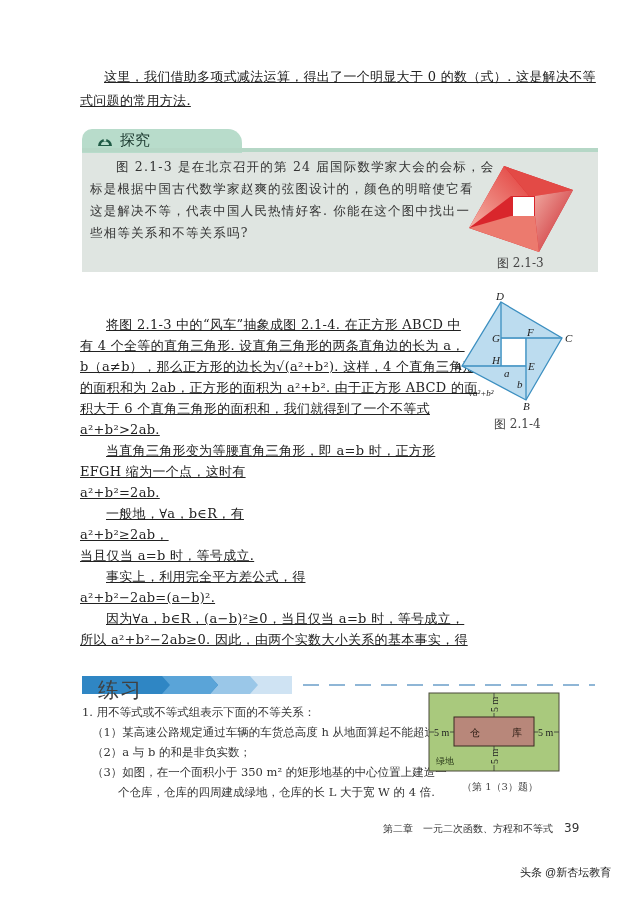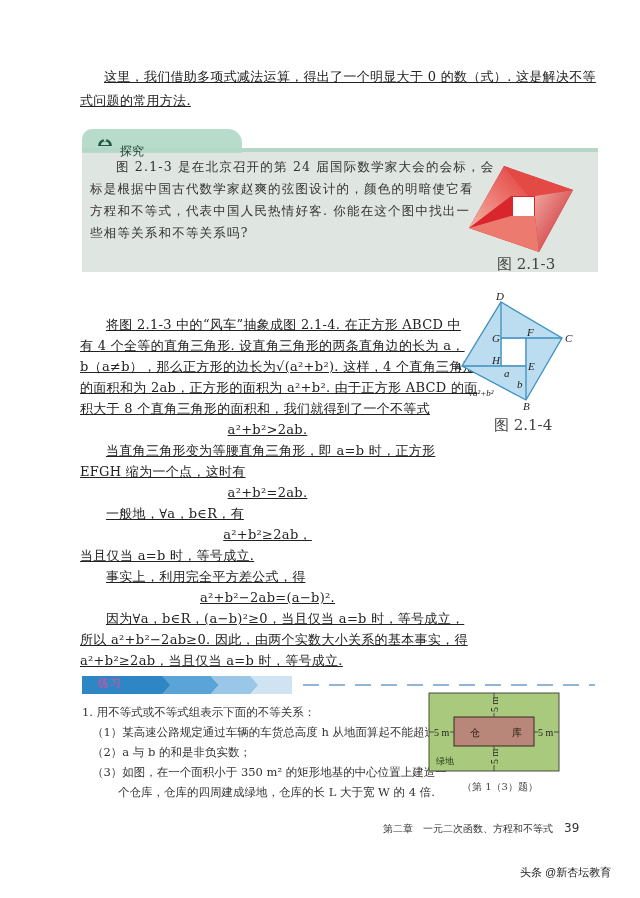--- a/index.html
+++ b/index.html
@@ -1,30 +1,30 @@
 <!DOCTYPE html>
 <html><head>
 <meta charset="utf-8">
 <style>
   html, body { margin:0; padding:0; }
   body { width:640px; height:898px; background:#ffffff; position:relative; overflow:hidden;
          font-family:"DejaVu Serif", "Liberation Serif", serif; color:#222; }
   .abs { position:absolute; }
   .p { font-size:13px; line-height:21px; letter-spacing:0.3px; white-space:nowrap;text-decoration:underline; }
-  .center { text-align:center; }
+  .center { }
   .explore-box { left:82px; top:148px; width:516px; height:124px; background:#dfe5e1; }
   .explore-topline { left:82px; top:148px; width:516px; height:4px; background:#b5d7c6; }
   .explore-tab { left:82px; top:129px; width:160px; height:24px; background:#b8dccb;
                  border-radius:10px 14px 0 0; }
-  .explore-title { left:120px; top:131px; font-size:12px; font-family:"DejaVu Sans", sans-serif; color:#1d3b31;margin-top:12px; }
+  .explore-title { left:120px; top:131px; font-size:15px; font-family:"DejaVu Sans", sans-serif; color:#1d3b31; }
   .explore-icon { left:97px; top:134px; width:16px; height:14px; }
   .explore-text { font-size:12.5px; line-height:22px; letter-spacing:1.2px; color:#333; }
-  .caption { font-size:15px; color:#444; font-family:"DejaVu Serif", serif; }
+  .caption { font-size:12px; color:#444; font-family:"DejaVu Serif", serif; }
   .practice-bar { left:82px; top:676px; width:210px; height:18px; }
-  .practice-title { left:98px; top:676px; font-size:11px; color:#ec4899; font-family:Liberation Sans, sans-serif; letter-spacing:1px; }
+  .practice-title { left:98px; top:676px; font-size:21px; color:#404040; font-family:Liberation Sans, sans-serif; letter-spacing:1px; }
   .dashes { left:303px; top:684px; width:292px; height:2px;
             background:repeating-linear-gradient(90deg,#8fb6d6 0 16px,transparent 16px 26px); }
   .ex { font-size:11.5px; line-height:20px; color:#333; white-space:nowrap; }
   .footer { font-size:10px; color:#333; }
   .watermark { font-size:11px; color:#222; font-family:Liberation Sans, sans-serif;margin-left:28px; }
 </style>
 </head>
 <body>
 
 <div class="abs p" style="left:104px;top:66px;">这里，我们借助多项式减法运算，得出了一个明显大于 0 的数（式）. 这是解决不等</div>
@@ -36,21 +36,21 @@
 <svg class="abs explore-icon" viewBox="0 0 16 14">
   <path d="M1 12 A7 7 0 0 1 15 12 Z" fill="#1f5a45"></path>
   <path d="M4 11 A4 3.5 0 0 1 12 11 Z" fill="#b8dccb"></path>
   <circle cx="8" cy="6" r="1.4" fill="#b8dccb"></circle>
 </svg>
 <div class="abs explore-title">探究</div>
 
 <div class="abs" style="left:90px;top:156px;">
   <div class="explore-text" style="padding-left:26px;">图 2.1-3 是在北京召开的第 24 届国际数学家大会的会标，会</div>
   <div class="explore-text">标是根据中国古代数学家赵爽的弦图设计的，颜色的明暗使它看</div>
-  <div class="explore-text">方程和不等式，代表中国人民热情好客. 你能在这个图中找出一</div>
+  <div class="explore-text">这是解决不等，代表中国人民热情好客. 你能在这个图中找出一</div>
   <div class="explore-text">些相等关系和不等关系吗?</div>
 </div>
 
 <svg class="abs" style="left:467px;top:160px;" width="112" height="96" viewBox="0 0 112 96">
   <defs>
     <linearGradient id="g1" x1="0" y1="0" x2="1" y2="1">
         <stop offset="0" stop-color="#f0a8a0"></stop>
         <stop offset="1" stop-color="#c81e26"></stop>
       </linearGradient>
     <linearGradient id="g2" x1="1" y1="0" x2="0" y2="1">
@@ -65,33 +65,32 @@
   <polygon points="72,92 2,68 44,56 68,56" fill="#ec7a6e"></polygon>
   <rect x="46" y="37" width="21" height="19" fill="#ffffff"></rect>
 </svg>
 <div class="abs caption" style="left:497px;top:255px;">图 2.1-3</div>
 
 <div class="abs" style="left:80px;top:291px;width:375px;">
   <div class="p" style="padding-left:26px;margin-top:23px;">将图 2.1-3 中的“风车”抽象成图 2.1-4. 在正方形 ABCD 中</div>
   <div class="p">有 4 个全等的直角三角形. 设直角三角形的两条直角边的长为 a，</div>
   <div class="p">b（a≠b），那么正方形的边长为√(a²+b²). 这样，4 个直角三角形</div>
   <div class="p">的面积和为 2ab，正方形的面积为 a²+b². 由于正方形 ABCD 的面</div>
-  <div class="p">积大于 8 个直角三角形的面积和，我们就得到了一个不等式</div>
+  <div class="p">积大于 6 个直角三角形的面积和，我们就得到了一个不等式</div>
   <div class="p center">a²+b²&gt;2ab.</div>
   <div class="p" style="padding-left:26px;">当直角三角形变为等腰直角三角形，即 a=b 时，正方形</div>
   <div class="p">EFGH 缩为一个点，这时有</div>
   <div class="p center">a²+b²=2ab.</div>
   <div class="p" style="padding-left:26px;">一般地，∀a，b∈R，有</div>
   <div class="p center">a²+b²≥2ab，</div>
   <div class="p">当且仅当 a=b 时，等号成立.</div>
   <div class="p" style="padding-left:26px;">事实上，利用完全平方差公式，得</div>
   <div class="p center">a²+b²−2ab=(a−b)².</div>
   <div class="p" style="padding-left:26px;">因为∀a，b∈R，(a−b)²≥0，当且仅当 a=b 时，等号成立，</div>
   <div class="p">所以 a²+b²−2ab≥0. 因此，由两个实数大小关系的基本事实，得</div>
-  <div class="p">a²+b²≥2ab，当且仅当 a=b 时，等号成立.</div>
 </div>
 
 <svg class="abs" style="left:455px;top:290px;" width="130" height="120" viewBox="0 0 130 120">
   <polygon points="46,12 107,48 71,110 7,76" fill="#bcdcef" stroke="#3c8fc0" stroke-width="1.3"></polygon>
   <line x1="46" y1="12" x2="46" y2="76" stroke="#3c8fc0" stroke-width="1.3"></line>
   <line x1="46" y1="48" x2="107" y2="48" stroke="#3c8fc0" stroke-width="1.3"></line>
   <line x1="71" y1="48" x2="71" y2="110" stroke="#3c8fc0" stroke-width="1.3"></line>
   <line x1="7" y1="76" x2="71" y2="76" stroke="#3c8fc0" stroke-width="1.3"></line>
   <rect x="47" y="49" width="23" height="26" fill="#ffffff"></rect>
   <g font-family="Liberation Serif, serif" font-style="italic" font-size="11" fill="#222">

